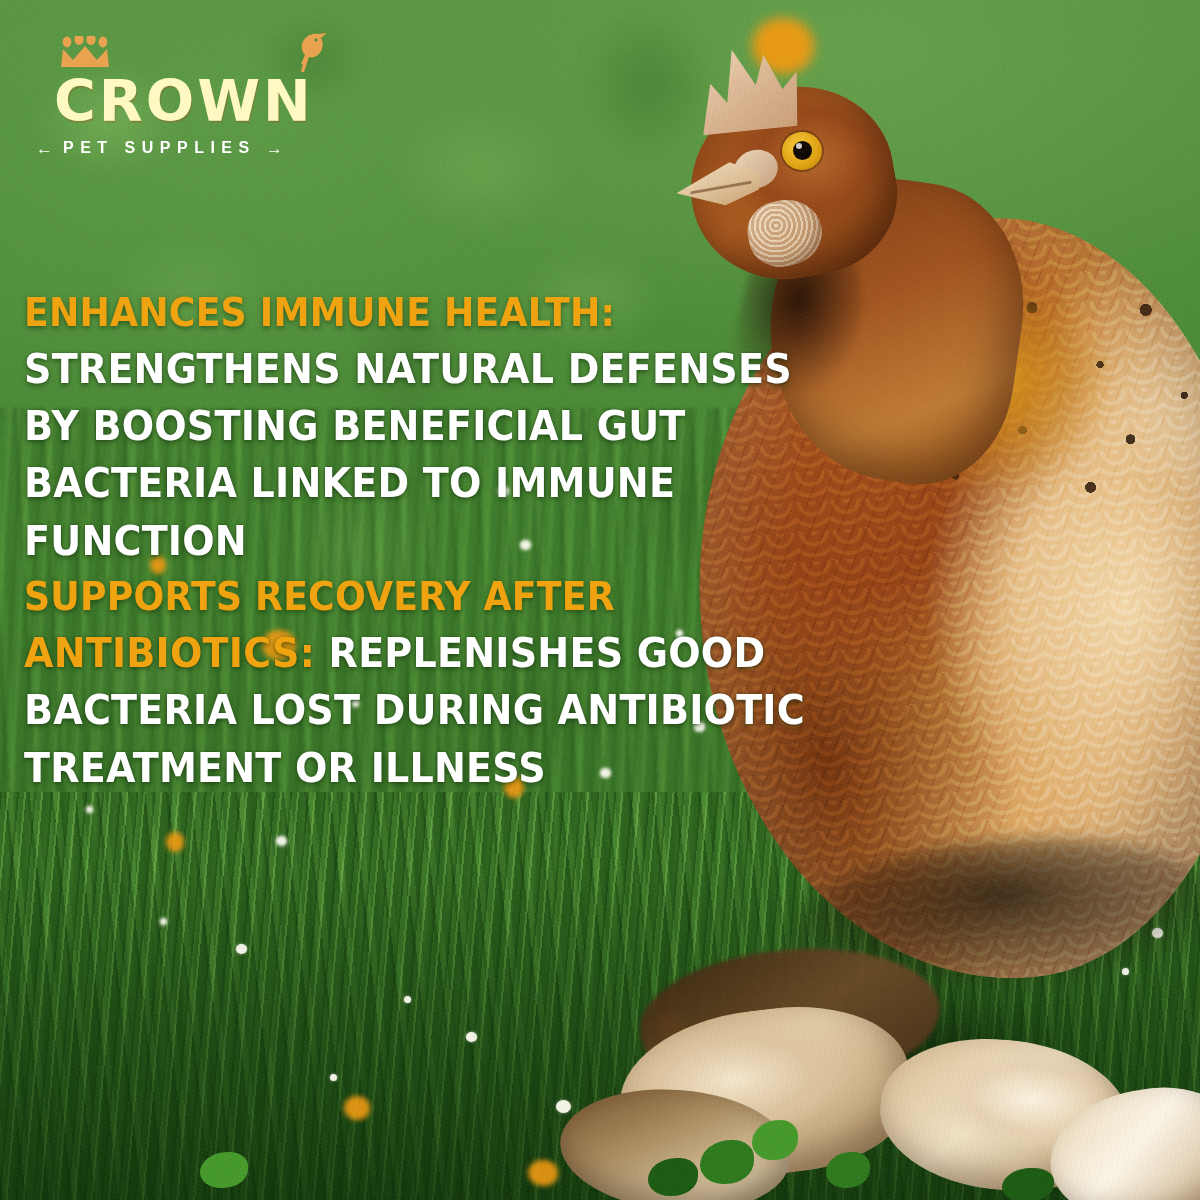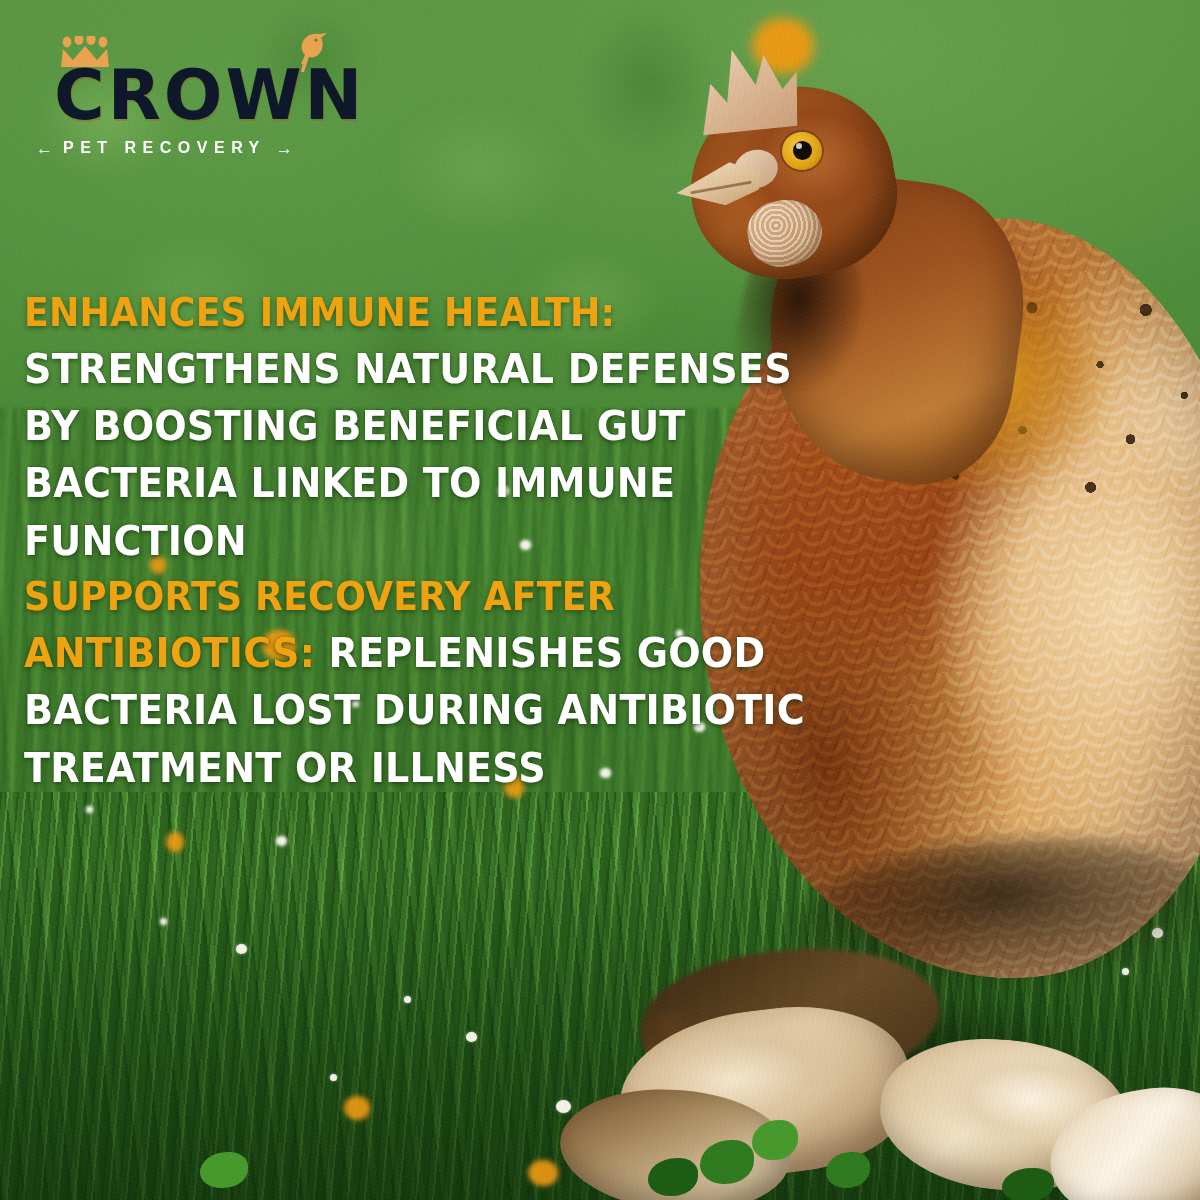--- a/index.html
+++ b/index.html
@@ -242,23 +242,23 @@
 
   
   .logo{position:absolute;left:36px;top:58px;width:310px;}
   .logo-word{
     position:relative;height:72px;
     display:flex;align-items:flex-end;
   }
   .logo-crown-text{
     font-family:"DejaVu Sans", sans-serif;
     font-weight:700;
-    font-size:69px;
+    font-size:57px;
     letter-spacing:3px;
-    color:#0f172a;
+    color:#fef9c3;
     line-height:1;
     padding-left:18px;
     text-shadow:1px 2px 0 rgba(150,92,26,.35);
   }
   .crown-icon{position:absolute;left:22px;top:-22px;width:62px;height:34px;}
   .bird-icon{position:absolute;left:252px;top:-28px;width:40px;height:44px;}
   .logo-sub{
     margin-top:9px;display:flex;align-items:center;gap:10px;
   }
   .logo-sub-text{
@@ -403,21 +403,21 @@
         <path d="M30 4 C23 3 16 7 14 14 C13 18 14 22 17 25 L13 34 L18 34 L21 27 C24 28 28 27 31 24 C35 20 36 13 33 8 L39 3 Z" fill="#E9A24F"></path>
         <circle cx="28" cy="10" r="1.6" fill="#4E8A3C"></circle>
         <path d="M16 28 L13 42 L16 42 L20 30 Z" fill="#E9A24F"></path>
       </svg>
 
       <span class="logo-crown-text">CROWN</span>
     </div>
 
     <div class="logo-sub">
       <span class="arrow">←</span>
-      <span class="logo-sub-text">PET RECOVERY</span>
+      <span class="logo-sub-text">PET SUPPLIES</span>
       <span class="arrow">→</span>
     </div>
   </div>
 
   <div class="copy">
 
     <p class="ln head">ENHANCES IMMUNE HEALTH:</p>
     <p class="ln">STRENGTHENS NATURAL DEFENSES</p>
     <p class="ln">BY BOOSTING BENEFICIAL GUT</p>
     <p class="ln">BACTERIA LINKED TO IMMUNE</p>

